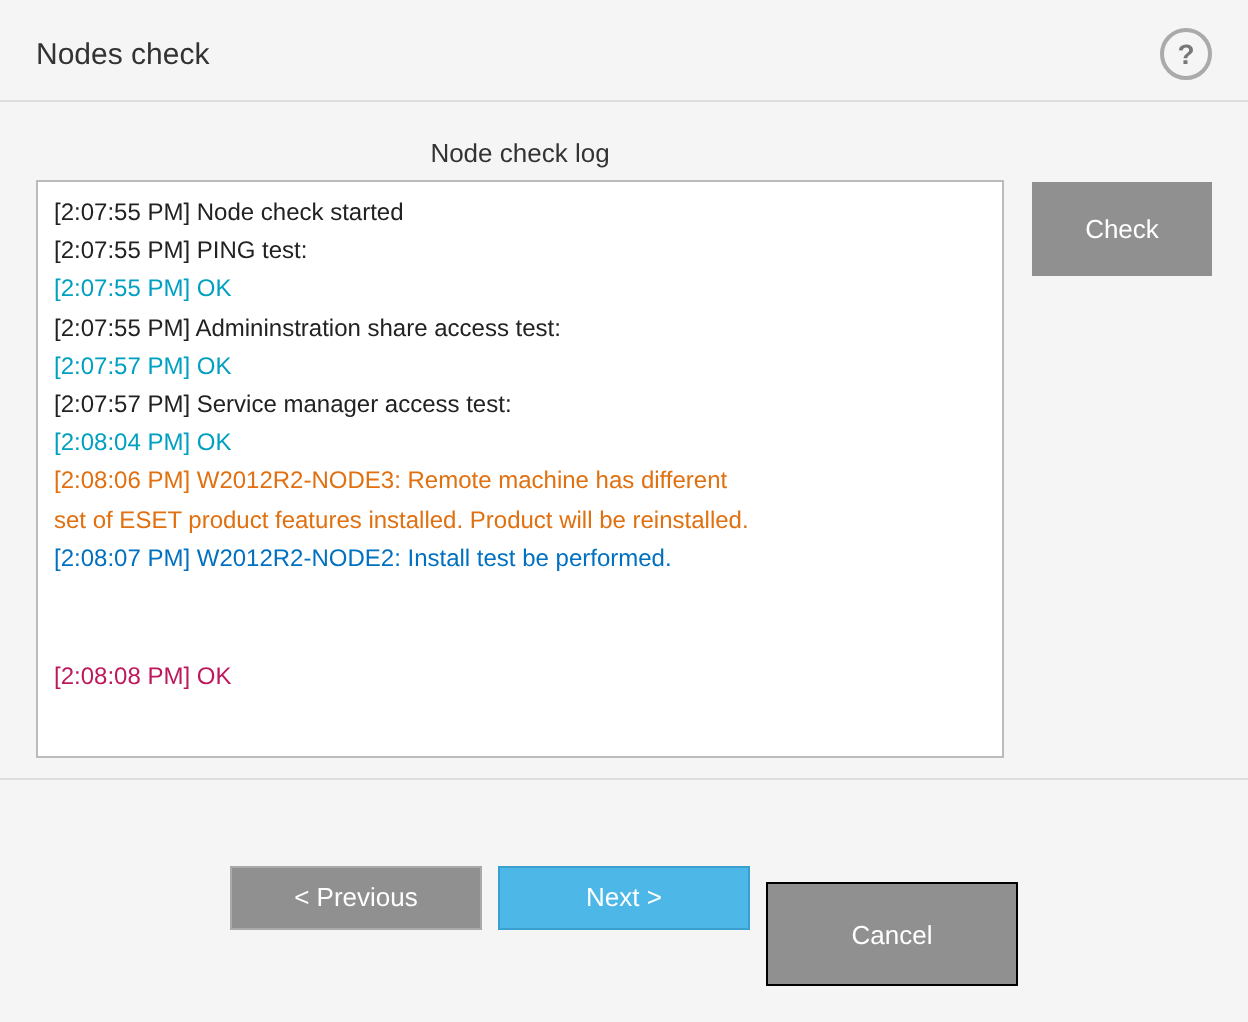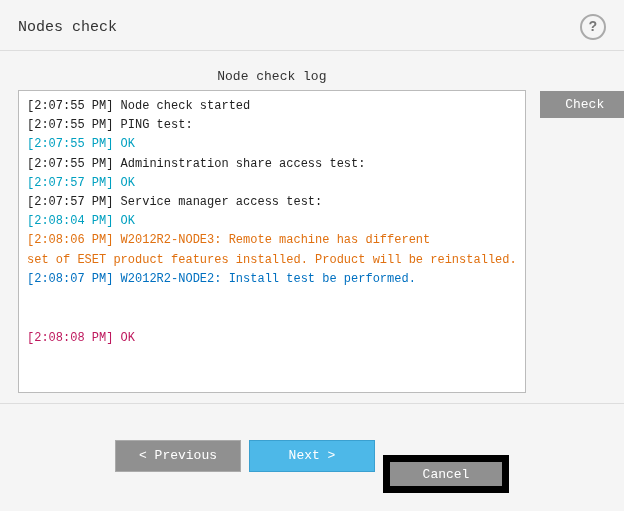--- a/index.html
+++ b/index.html
@@ -1,15 +1,15 @@
 <!DOCTYPE html>
 <html><head>
   <meta charset="utf-8">
   <style>
-    * { box-sizing: border-box; margin: 0; padding: 0; font-family: Liberation Mono, monospace; }
+    * { box-sizing: border-box; margin: 0; padding: 0; }
     body {
       width: 624px;
       height: 511px;
       background: #f0f0f0;
       font-family: 'Segoe UI', Arial, sans-serif;
       font-size: 13px;
       color: #333;
       overflow: hidden;
     }
     .dialog {
@@ -94,21 +94,21 @@
     .right-panel {
       display: flex;
       flex-direction: column;
       width: 90px;
       padding-top: 22px;
     }
     .check-btn {
       background: #909090;
       color: #fff;
       border: none;
-      padding: 6px 0;
+      padding: 16px 0;
       width: 90px;
       font-size: 13px;
       cursor: pointer;
       text-align: center;
     }
     .footer {
       display: flex;
       justify-content: center;
       align-items: center;
       gap: 8px;
@@ -127,22 +127,22 @@
       display: flex;
       align-items: center;
       justify-content: center;
     }
     .nav-btn.active {
       background: #4db8e8;
       border: 1px solid #3aa0d0;
     }
     .cancel-btn {
       width: 126px;
-      height: 38px;
-      border: 7px solid #000000;
+      height: 52px;
+      border: 1px solid #000000;
       background: #909090;
       color: #fff;
       font-size: 13px;
       cursor: pointer;
       display: flex;
       align-items: center;
       justify-content: center;
       margin-top: 37px;
     }
   </style>

